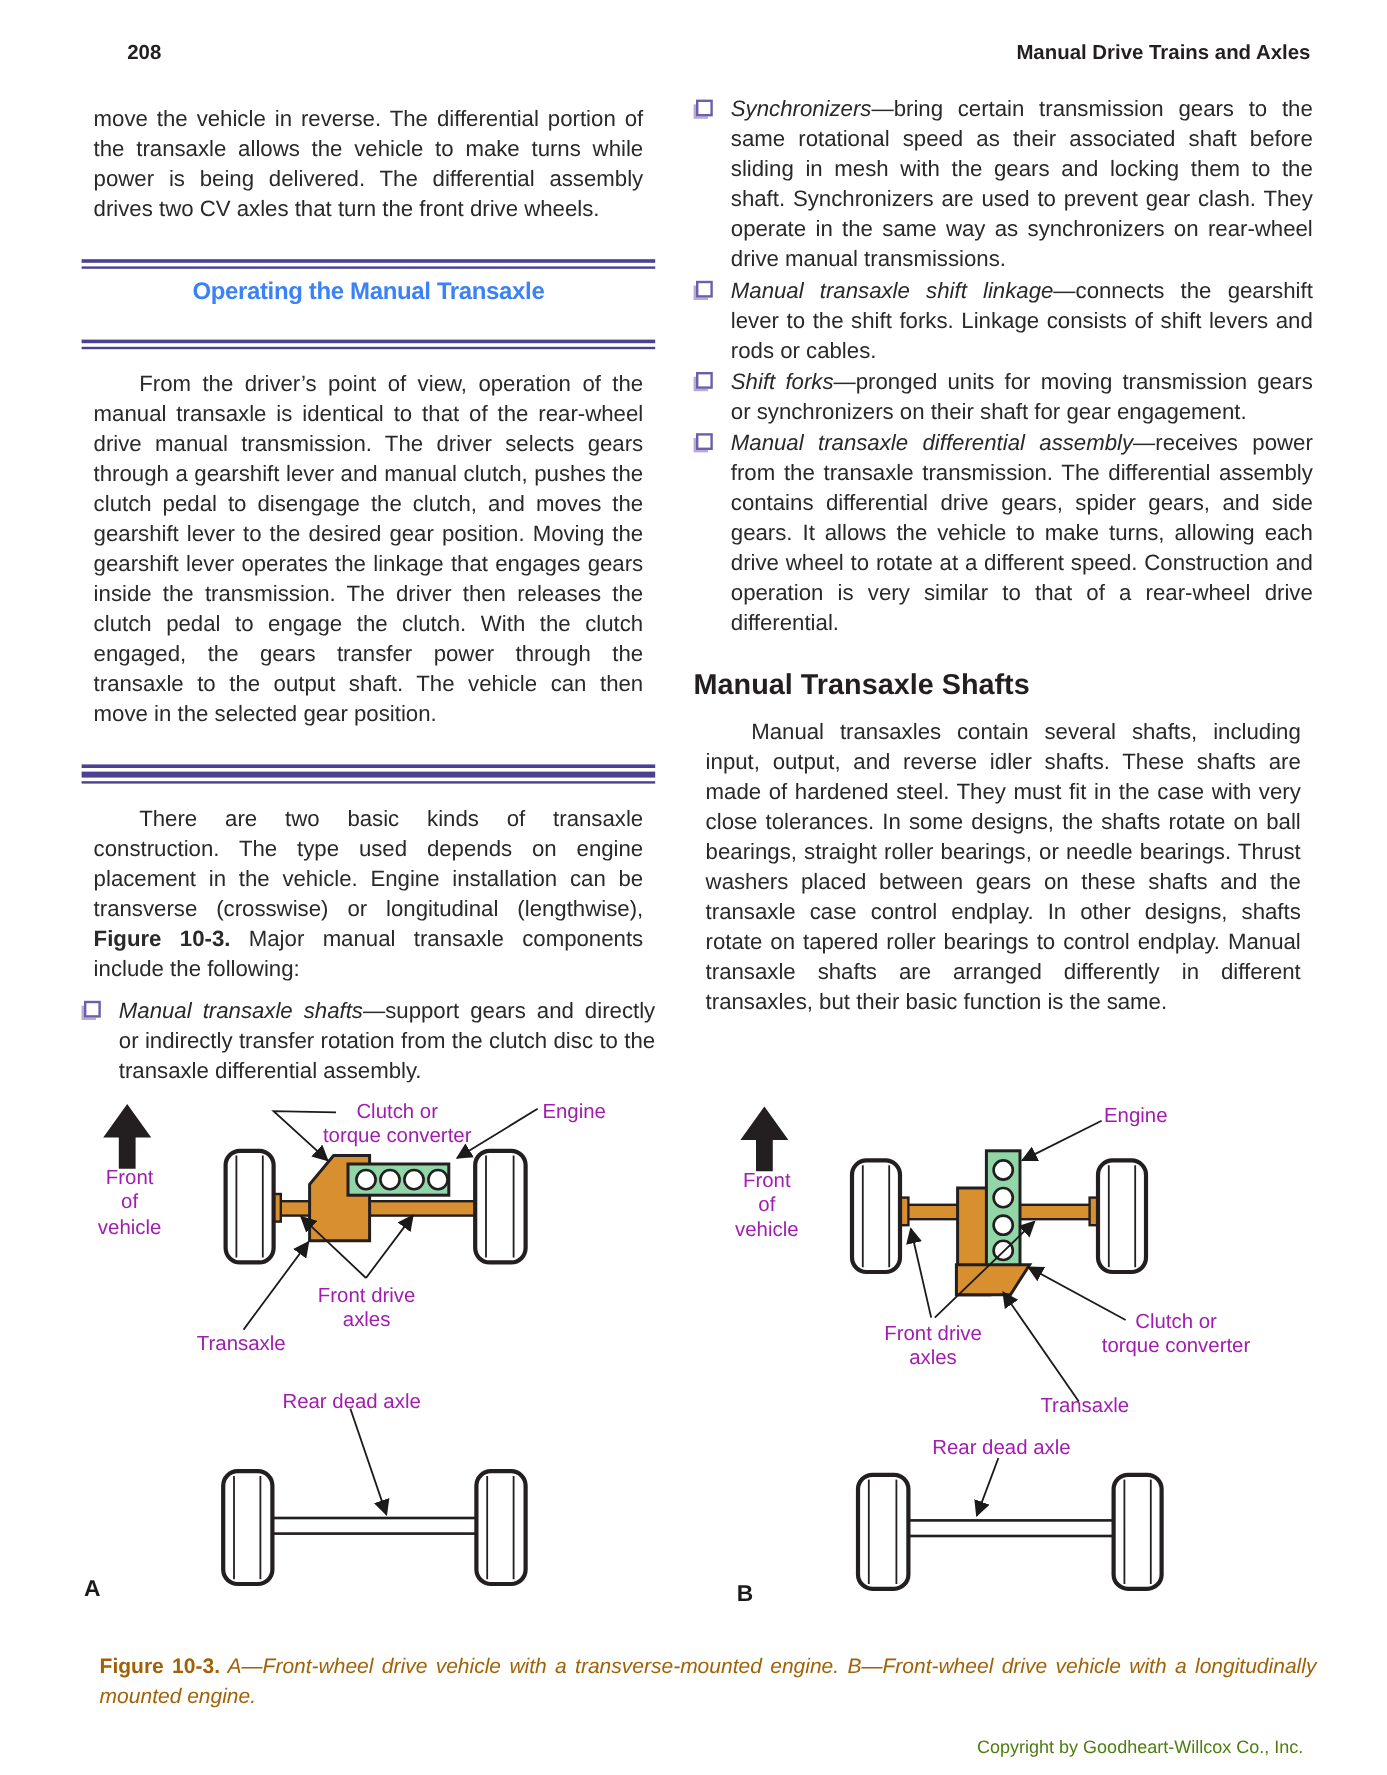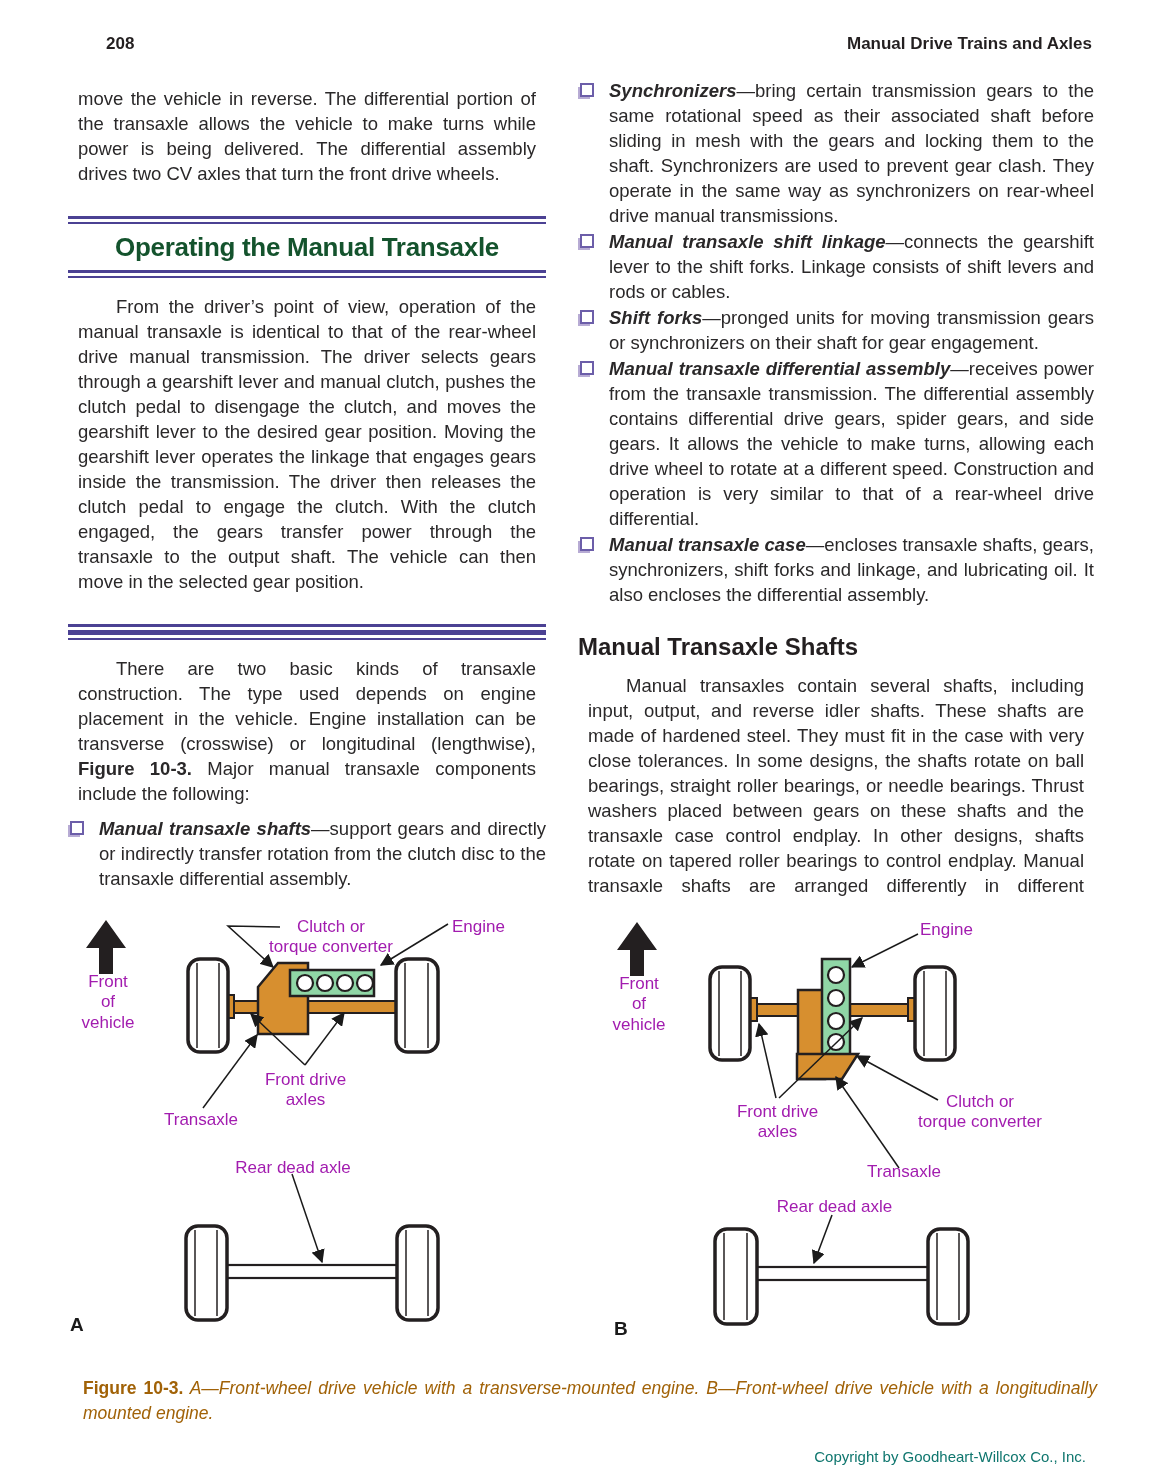--- a/index.html
+++ b/index.html
@@ -10,40 +10,40 @@
   .pagehead{display:flex;justify-content:space-between;padding:34px 64px 0 72px;
     font-size:17px;font-weight:bold;color:#231f20;margin-left:34px;}
   .columns{display:flex;padding:0 62px 0 68px;margin-top:22px;height:826px;overflow:hidden;}
   .col-left{width:478px;flex:0 0 478px;}
   .col-gap{width:32px;flex:0 0 32px;}
   .col-right{flex:1;}
   p.body{font-size:18.5px;line-height:25px;text-align:justify;margin:10px;}
   p.indent{text-indent:38px;}
   .headblock{margin:30px 0 16px 0;}
   .rule{height:3px;border-top:3px solid #4b4193;border-bottom:2px solid #4b4193;}
-  h1.sechead{margin:0;padding:8px 0 7px 0;text-align:center;font-size:26px;
-    letter-spacing:-0.3px;color:#14532d;font-weight:bold;}
+  h1.sechead{margin:0;padding:8px 0 28px 0;text-align:center;font-size:20px;
+    letter-spacing:-0.3px;color:#3b82f6;font-weight:bold;}
   h2.subhead{margin:26px 0 12px 0;font-size:24px;color:#231f20;font-weight:bold;}
   ul.bullets{list-style:none;margin:2px 0 0 0;padding:0;}
   ul.bullets li{position:relative;padding-left:31px;font-size:18.5px;line-height:25px;
     text-align:justify;margin:0 0 1px 0;}
   .sq{position:absolute;left:2px;top:5px;width:10px;height:10px;background:#fff;
     border:2px solid #6c5ea9;box-shadow:-3px 3px 0 -1px #b7abd4;}
-  .term{font-weight:bold;font-style:italic;}
+  .term{font-weight:normal;font-style:italic;}
   .bref{font-weight:bold;}
   .figure-section{position:absolute;left:0;top:908px;width:1156px;height:571px;}
   .diag{position:absolute;width:500px;height:440px;}
   .diag svg{position:absolute;left:0;top:0;}
   .dlabel{position:absolute;font-size:17px;line-height:1.2;color:#a21caf;white-space:pre-line;}
   .ctr{text-align:center;}
   .ablabel{position:absolute;font-weight:bold;font-size:19px;color:#1a1a1a;}
   .caption{position:absolute;left:68px;top:468px;width:1014px;font-size:17.5px;
     line-height:25px;font-style:italic;color:#a16207;text-align:justify;margin-left:15px;}
   .caption .cap-label{font-style:normal;font-weight:bold;}
-  .copyright{position:absolute;right:70px;top:540px;font-size:15px;color:#0f766e;}
+  .copyright{position:absolute;right:70px;top:540px;font-size:15px;color:#4d7c0f;}
 </style>
 </head>
 <body>
 
 <div class="pagehead">
   <span>208</span>
   <span>Manual Drive Trains and Axles</span>
 </div>
 
 <div class="columns">
@@ -73,21 +73,20 @@
   </div>
 
   <div class="col-gap"></div>
 
   <div class="col-right">
     <ul class="bullets">
       <li><span class="sq"></span><span class="term">Synchronizers</span><span>—bring certain transmission gears to the same rotational speed as their associated shaft before sliding in mesh with the gears and locking them to the shaft. Synchronizers are used to prevent gear clash. They operate in the same way as synchronizers on rear-wheel drive manual transmissions.</span></li>
       <li><span class="sq"></span><span class="term">Manual transaxle shift linkage</span><span>—connects the gearshift lever to the shift forks. Linkage consists of shift levers and rods or cables.</span></li>
       <li><span class="sq"></span><span class="term">Shift forks</span><span>—pronged units for moving transmission gears or synchronizers on their shaft for gear engagement.</span></li>
       <li><span class="sq"></span><span class="term">Manual transaxle differential assembly</span><span>—receives power from the transaxle transmission. The differential assembly contains differential drive gears, spider gears, and side gears. It allows the vehicle to make turns, allowing each drive wheel to rotate at a different speed. Construction and operation is very similar to that of a rear-wheel drive differential.</span></li>
-      <li><span class="sq"></span><span class="term">Manual transaxle case</span><span>—encloses transaxle shafts, gears, synchronizers, shift forks and linkage, and lubricating oil. It also encloses the differential assembly.</span></li>
     </ul>
 
     <h2 class="subhead">Manual Transaxle Shafts</h2>
     <p class="body indent">Manual transaxles contain several shafts, including input, output, and reverse idler shafts. These shafts are made of hardened steel. They must fit in the case with very close tolerances. In some designs, the shafts rotate on ball bearings, straight roller bearings, or needle bearings. Thrust washers placed between gears on these shafts and the transaxle case control endplay. In other designs, shafts rotate on tapered roller bearings to control endplay. Manual transaxle shafts are arranged differently in different transaxles, but their basic function is the same.</p>
   </div>
 </div>
 
 <div class="figure-section">
 
   <div class="diag" style="left:68px;top:4px;">

